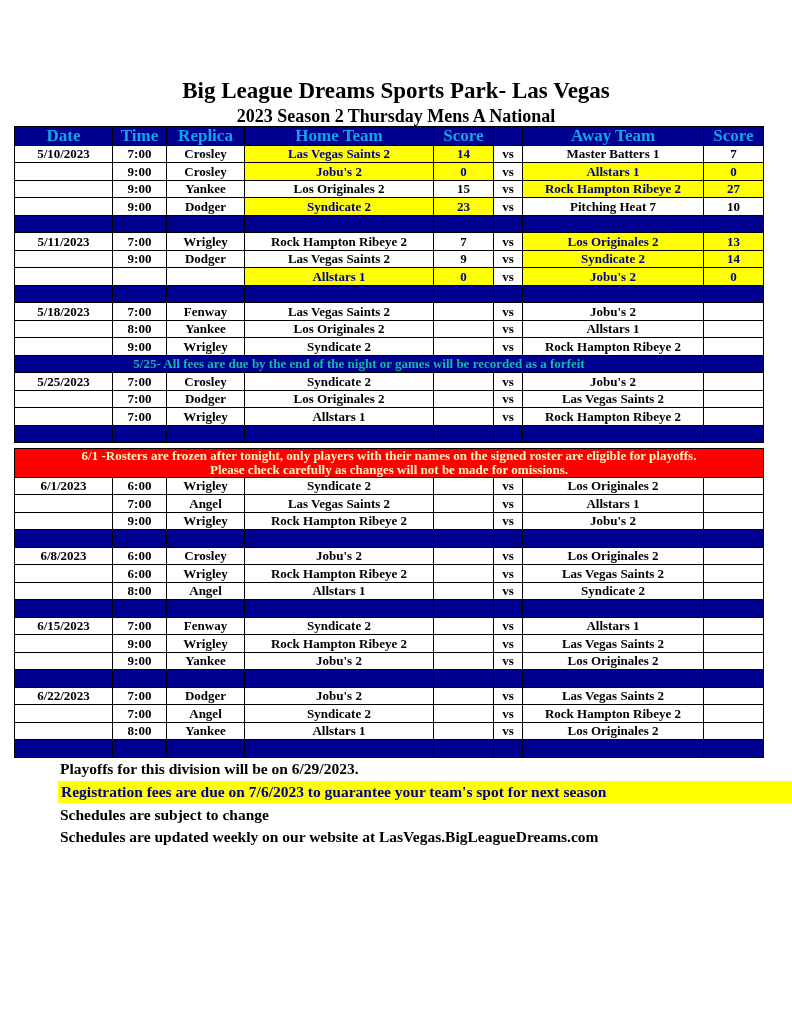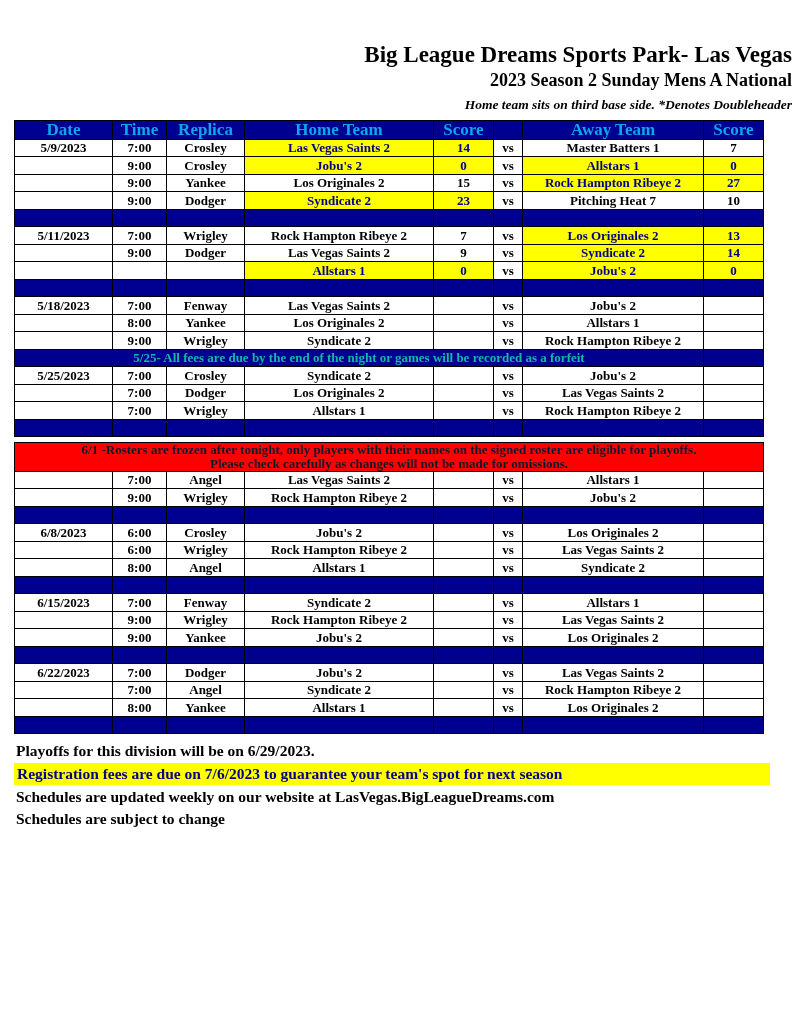--- a/index.html
+++ b/index.html
@@ -4,60 +4,59 @@
 <style>
   :root{
     --navy:#000090; --yellow:#FFFF00; --red:#FF0000; --hl:#00008B;
   }
   *{box-sizing:border-box;}
   html,body{margin:0;padding:0;}
   body{
     width:792px;height:1024px;background:#ffffff;overflow:hidden;
     font-family:"Liberation Serif", serif;color:#000;
   }
-  .doc-header{ text-align:right; padding-top:42px; }
+  .doc-header{ text-align:center; padding-top:78px; }
   .title{ font-size:23px; font-weight:bold; line-height:26px; }
   .subtitle{ font-size:18px; font-weight:bold; line-height:20px; margin-top:2px; }
   .note{ font-size:13.5px; font-weight:bold; font-style:italic; margin-top:7px; margin-bottom:7px; }
 
   table.sched{
     border-collapse:collapse; table-layout:fixed;
     margin-left:14px; width:749px;
   }
   table.sched td, table.sched th{
     border:1px solid #000; padding:0; height:17.5px;
     font-size:13px; font-weight:bold; text-align:center;
     line-height:1.05; overflow:hidden; white-space:nowrap;
   }
   tr.hdr th{ background:var(--navy); color:#0ea5e9; font-size:17px; }
   td.navy{ background:var(--navy); }
   td.yellow{ background:var(--yellow); color:var(--hl); }
   td.vs{ font-size:11px; }
   td.navy-banner{ background:var(--navy); color:#14b8a6; font-size:13.5px; }
   tr.gap-row td{ border:none; background:#fff; height:6px; }
   td.red-banner{
-    background:var(--red); color:#0f172a; border:none; height:36px;
+    background:var(--red); color:#fef9c3; border:none; height:36px;
     font-size:13.5px; line-height:17px; white-space:normal;
   }
 
-  .footer{ margin-top:6px; }
+  .footer{ margin-top:0;padding-left:44px; }
   .f-line{ font-size:15.5px; font-weight:bold; margin-left:16px; line-height:22px; }
   .f-highlight{
     margin-left:14px; width:756px; background:var(--yellow); color:var(--hl);
     font-size:15.5px; font-weight:bold; line-height:22px; padding-left:3px;
     margin-top:1px; margin-bottom:1px;
   }
 </style>
 </head>
 <body>
 
 <div class="doc-header">
   <div class="title">Big League Dreams Sports Park- Las Vegas</div>
-  <div class="subtitle">2023 Season 2 Sunday Mens A National</div>
-  <div class="note">Home team sits on third base side.  *Denotes Doubleheader</div>
+  <div class="subtitle">2023 Season 2 Thursday Mens A National</div>
 </div>
 
 <table class="sched">
   <colgroup>
     <col style="width:98px">
       <col style="width:54px">
       <col style="width:78px">
     <col style="width:189px">
       <col style="width:60px">
       <col style="width:29px">
@@ -71,21 +70,21 @@
       <th>Replica</th>
       <th>Home Team</th>
       <th>Score</th>
       <th></th>
       <th>Away Team</th>
       <th>Score</th>
     </tr>
   </thead>
   <tbody id="sched-body">
       <tr>
-        <td>5/9/2023</td>
+        <td>5/10/2023</td>
         <td>7:00</td>
         <td>Crosley</td>
         <td class="yellow">Las Vegas Saints 2</td>
         <td class="yellow">14</td>
         <td class="vs">vs</td>
         <td>Master Batters 1</td>
         <td>7</td>
       </tr>
       <tr>
         <td></td>
@@ -244,20 +243,30 @@
       <tr class="gap-row">
         <td colspan="8"></td>
       </tr>
       <tr>
         <td class="red-banner" colspan="8">
           <div>6/1 -Rosters are frozen after tonight, only players with their names on the signed roster are eligible for playoffs.</div>
           <div>Please check carefully as changes will not be made for omissions.</div>
         </td>
       </tr>
       <tr>
+        <td>6/1/2023</td>
+        <td>6:00</td>
+        <td>Wrigley</td>
+        <td>Syndicate 2</td>
+        <td></td>
+        <td class="vs">vs</td>
+        <td>Los Originales 2</td>
+        <td></td>
+      </tr>
+      <tr>
         <td></td>
         <td>7:00</td>
         <td>Angel</td>
         <td>Las Vegas Saints 2</td>
         <td></td>
         <td class="vs">vs</td>
         <td>Allstars 1</td>
         <td></td>
       </tr>
       <tr>
@@ -399,15 +408,15 @@
         <td class="navy"></td>
         <td class="navy"></td>
         <td class="navy"></td>
       </tr>
     </tbody>
 </table>
 
 <div class="footer">
   <div class="f-line">Playoffs for this division will be on 6/29/2023.</div>
   <div class="f-highlight">Registration fees are due on 7/6/2023 to guarantee your team's spot for next season</div>
+  <div class="f-line">Schedules are subject to change</div>
   <div class="f-line">Schedules are updated weekly on our website at LasVegas.BigLeagueDreams.com</div>
-  <div class="f-line">Schedules are subject to change</div>
 </div>
 
 </body></html>

